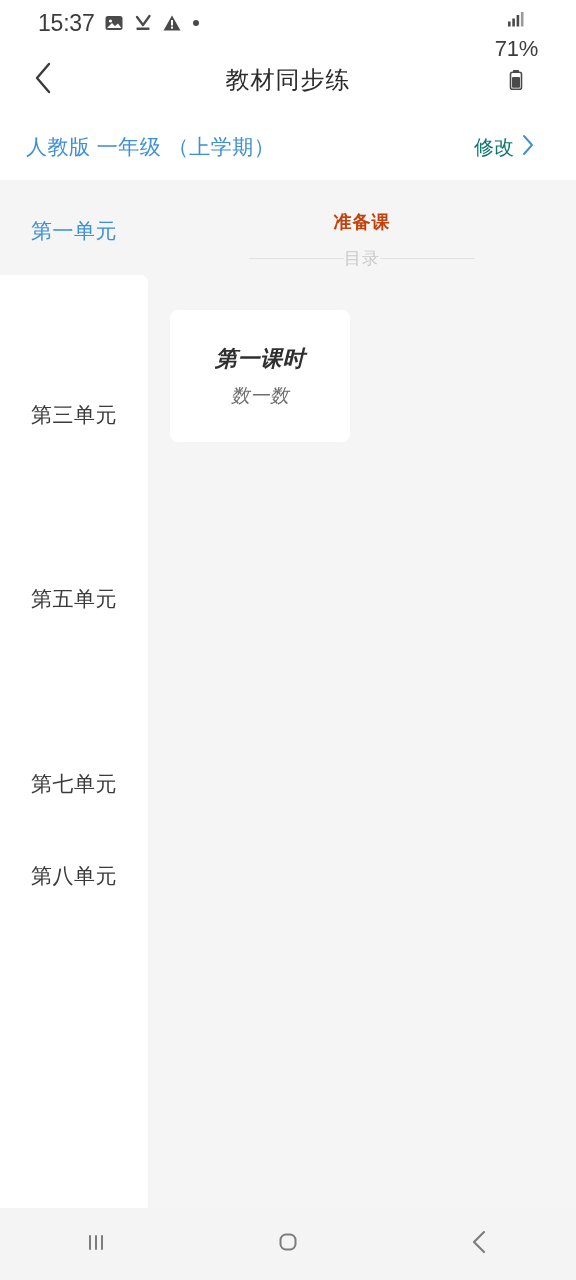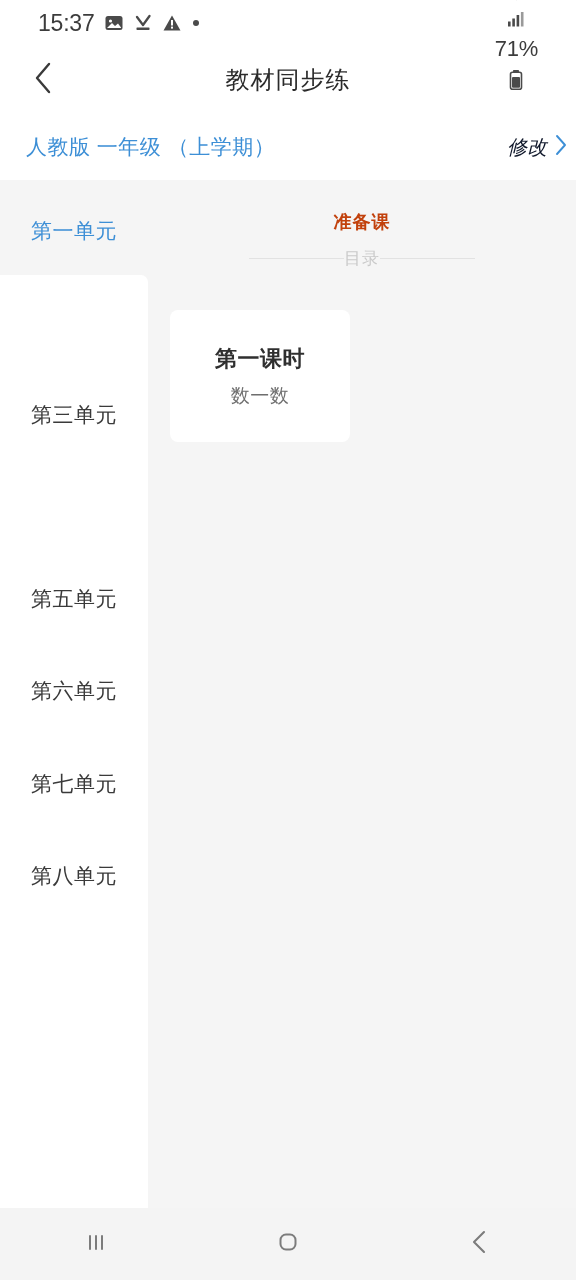--- a/index.html
+++ b/index.html
@@ -34,28 +34,28 @@
   }
   .header-title{
     width:100%; text-align:center; font-size:24px; color:#2b2b2b;
     letter-spacing:1px;
   }
 
   
   .version-row{
     position:absolute; top:114px; left:0; width:576px; height:66px;
     background:#ffffff; display:flex; align-items:center;
-    padding:0 8px 0 26px; z-index:20;
+    padding:0 41px 0 26px; z-index:20;
   }
   .version-text{
     font-size:21px; color:#3d8fd6; letter-spacing:0.5px;
   }
   .edit-link{
     margin-left:auto; display:flex; align-items:center; gap:7px;
-    font-size:20px; color:#0f172a;font-style:italic;
+    font-size:20px; color:#0f766e;
   }
 
   
   .body-area{
     position:absolute; top:180px; left:0; width:576px; height:1030px;
     background:#f5f5f5;
     padding-left:44px;
   }
 
   
@@ -89,20 +89,21 @@
   .div-label{ font-size:17px; color:#c9c9c9; letter-spacing:1px; }
 
   .card-grid{
     position:absolute; top:130px; left:22px; width:406px;
     display:flex; gap:23px;
   }
   .lesson-card{
     width:180px; height:132px; background:#ffffff; border-radius:8px;
     display:flex; flex-direction:column; align-items:center; justify-content:center;
     gap:9px;
+    font-style:italic;
   }
   .card-title{ font-size:22px; font-weight:bold; color:#2f2f2f; letter-spacing:0.5px; }
   .card-sub{ font-size:19px; color:#6e6e6e; letter-spacing:0.5px; }
 
   
   .navbar{
     position:absolute; bottom:0; left:0; width:576px; height:72px;
     background:#f4f4f4; display:flex; align-items:center; z-index:25;
   }
   .nav-btn{
@@ -211,23 +212,20 @@
       <div class="side-panel-white"></div>
       <div class="side-item active" style="top:5px;">
           <span>第一单元</span>
         </div>
       <div class="side-item" style="top:189px;">
           <span>第三单元</span>
         </div>
       <div class="side-item" style="top:373px;">
           <span>第五单元</span>
         </div>
-      <div class="side-item" style="top:465px;">
-          <span>第六单元</span>
-        </div>
       <div class="side-item" style="top:558px;">
           <span>第七单元</span>
         </div>
       <div class="side-item" style="top:650px;">
           <span>第八单元</span>
         </div>
     </div>
 
     <div class="content">
       <div class="content-title">准备课</div>

